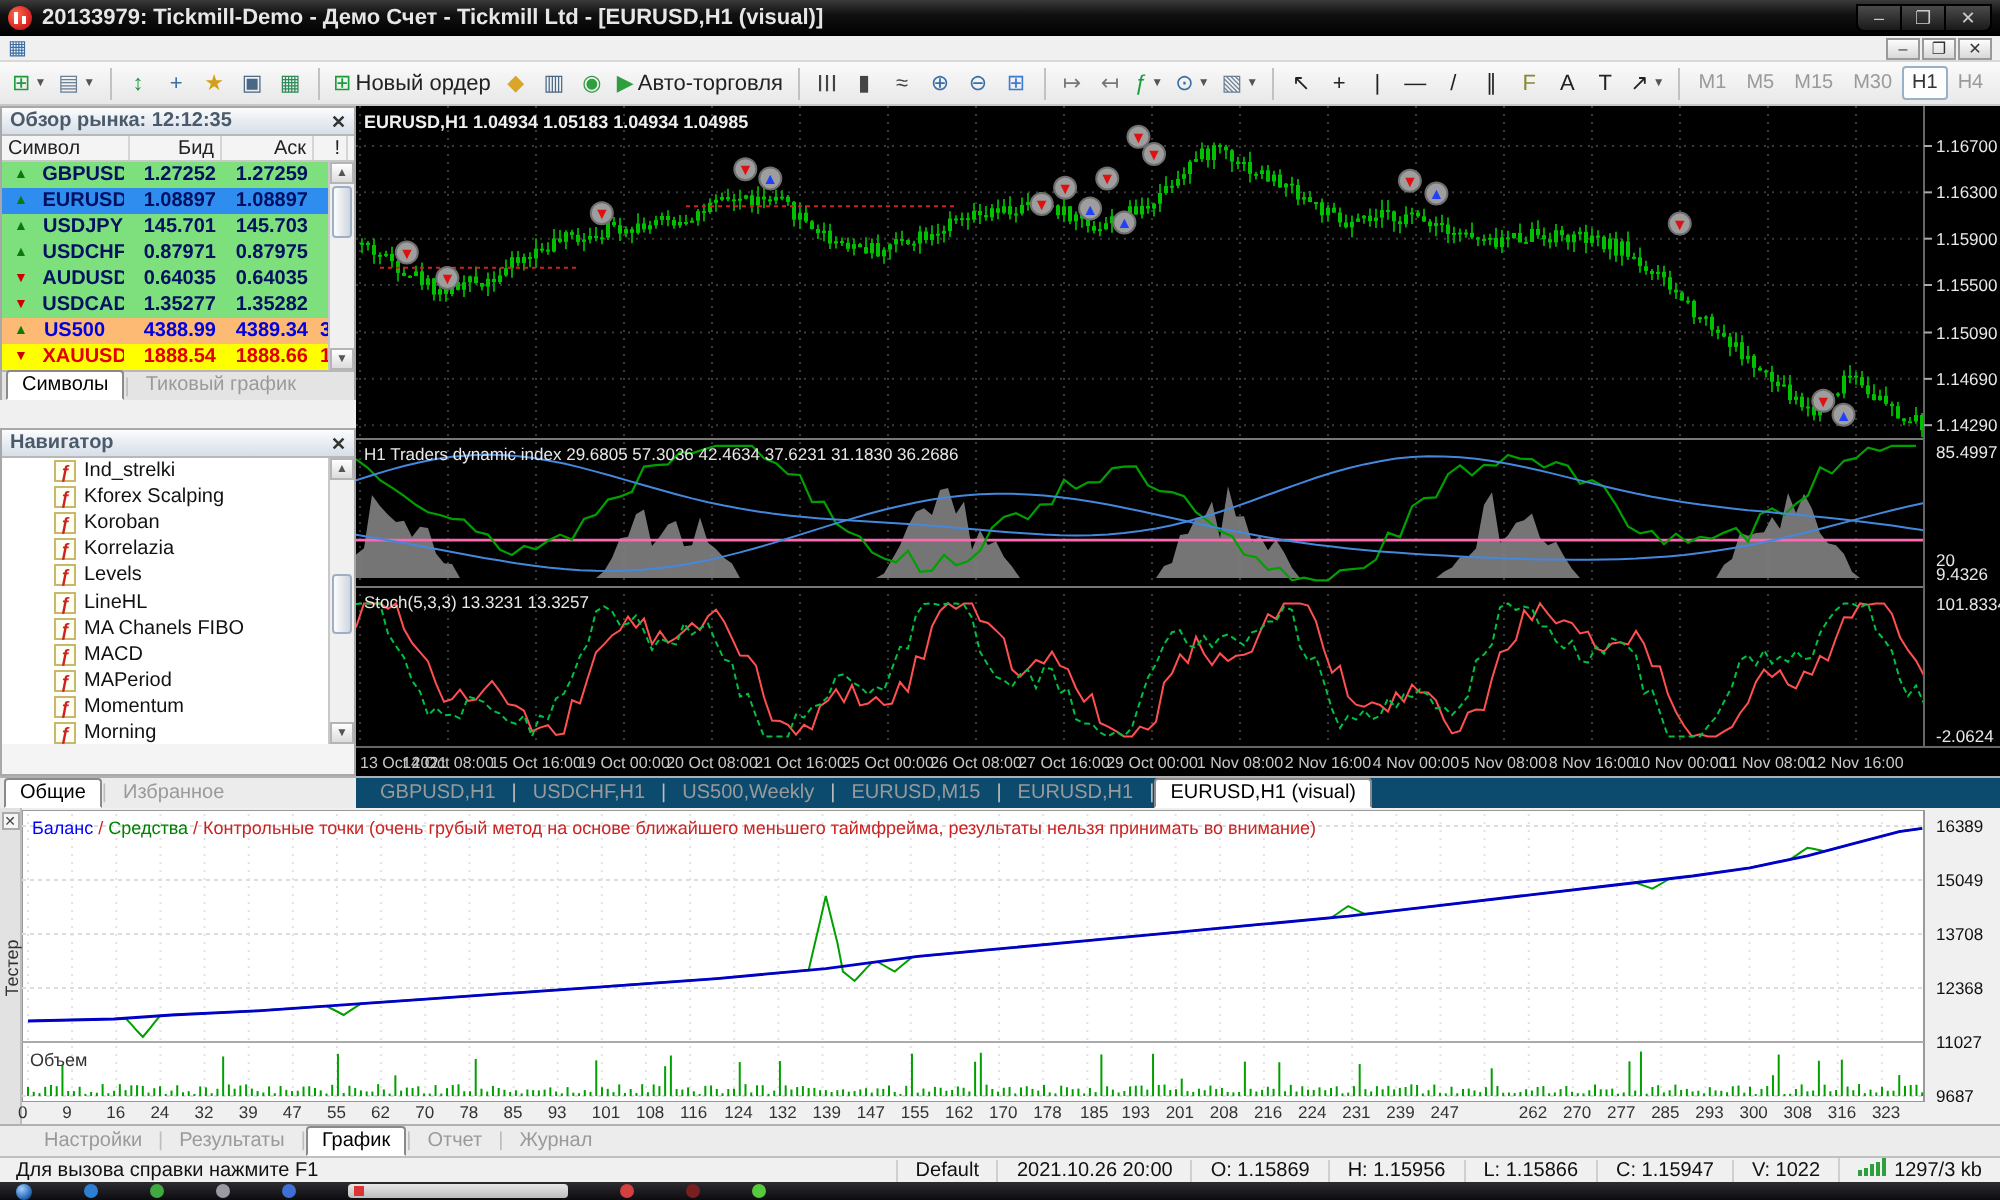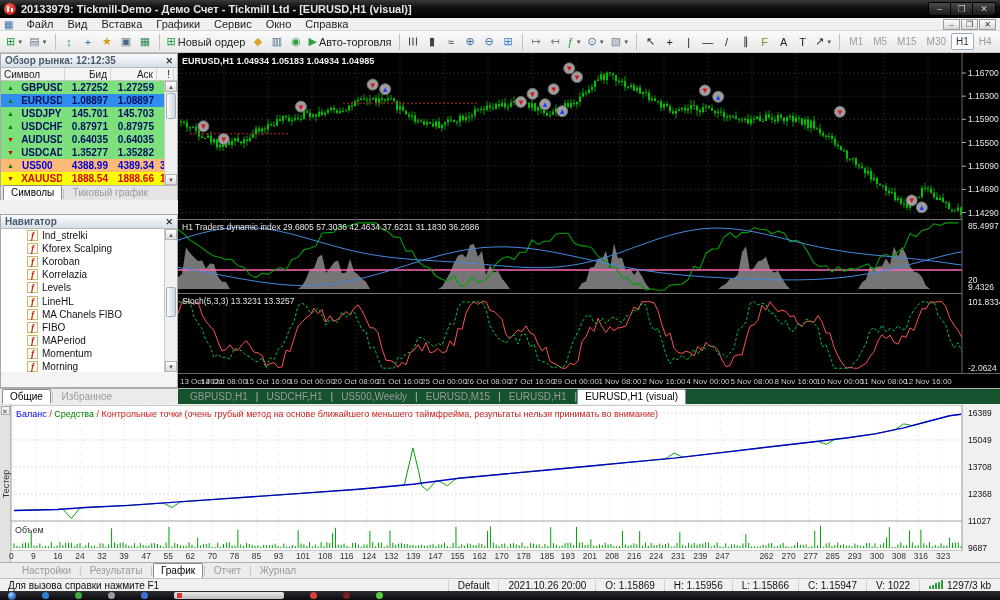--- a/index.html
+++ b/index.html
@@ -50,21 +50,21 @@
 .tabstrip{display:flex;align-items:flex-end;height:15px;background:#e4e4e4;border-top:1px solid #b8b8b8;padding:0 2px;gap:0;font-size:10px}
 .tab{padding:1px 7px;color:#9a9a9a;border:1px solid transparent;white-space:nowrap}
 .tab.active{background:#fff;border-color:#8a8a8a;border-bottom-color:#fff;color:#000;border-radius:2px 2px 0 0;font-weight:400}
 .tab-sep{color:#bdbdbd;padding:1px 0}
 #nav-panel{left:0;top:214px;width:178px;height:174px}
 #nav-list{position:relative;height:143px;background:#fff;overflow:hidden}
 .nav-item{display:flex;align-items:center;height:13.1px;padding-left:26px;gap:4px;font-size:10px;color:#111;white-space:nowrap}
 .f-ico{width:11px;height:11px;background:#fffef2;border:1px solid #c9b86a;color:#c22;font-size:9px;line-height:10px;text-align:center;font-style:italic;font-weight:700;flex:0 0 auto}
 
 #chart-wrap{left:178px;top:53px;width:822px;height:335px;background:#000}
-#chart-tabs-row{left:178px;top:388px;width:822px;height:16px;background:#14532d;border-top:1px solid #b0b0b0;display:flex;align-items:center;padding:0 4px;font-size:10px}
+#chart-tabs-row{left:178px;top:388px;width:822px;height:16px;background:#0c4a6e;border-top:1px solid #b0b0b0;display:flex;align-items:center;padding:0 4px;font-size:10px}
 #nav-tabs-row{left:0;top:388px;width:178px;height:16px;background:#ececec;border-top:1px solid #b0b0b0;display:flex;align-items:center;padding:0 2px;font-size:10px}
 
 #tester{left:0;top:404px;width:1000px;height:158px;background:#f0f0f0}
 #tester-strip{position:absolute;left:0;top:0;width:11px;height:158px;background:#e2e2e2;border-right:1px solid #bdbdbd}
 #tester-strip .x{display:block;width:9px;height:9px;margin:2px auto;font-size:7px;line-height:9px;text-align:center;color:#444;border:1px solid #aaa;background:#f5f5f5}
 #tester-strip .vlabel{position:absolute;left:-14px;top:75px;transform:rotate(-90deg);font-size:9px;color:#333;width:40px;text-align:center}
 #tester-xaxis{position:absolute;left:11px;top:147px;width:951px;height:12px;font-size:8.5px;color:#333}
 #tester-xaxis span{position:absolute;top:0}
 #tester-tabs{left:0;top:562px;width:1000px;height:16px;background:#ececec;border-top:1px solid #b0b0b0;display:flex;align-items:center;padding:0 14px;font-size:10px}
 
@@ -93,21 +93,20 @@
   <span class="t">20133979: Tickmill-Demo - Демо Счет - Tickmill Ltd - [EURUSD,H1 (visual)]</span>
   <div id="win-controls">
     <span>–</span>
     <span>❐</span>
     <span>✕</span>
   </div>
 </div>
 
 <div id="menubar" class="abs">
   <span class="child-ico">▦</span>
-  <div id="menu-items"><span class="menu-item">Файл</span><span class="menu-item">Вид</span><span class="menu-item">Вставка</span><span class="menu-item">Графики</span><span class="menu-item">Сервис</span><span class="menu-item">Окно</span><span class="menu-item">Справка</span></div>
   <div id="child-controls">
     <span>–</span>
     <span>❐</span>
     <span>✕</span>
   </div>
 </div>
 
 <div id="toolbar" class="abs">
     <span class="tb-btn">
       <span style="color: rgb(26, 156, 60);">⊞</span>
@@ -359,21 +358,21 @@
         <div class="nav-item">
           <span class="f-ico">ƒ</span>
           <span>LineHL</span>
         </div>
         <div class="nav-item">
           <span class="f-ico">ƒ</span>
           <span>MA Chanels FIBO</span>
         </div>
         <div class="nav-item">
           <span class="f-ico">ƒ</span>
-          <span>FIBO</span>
+          <span>MACD</span>
         </div>
         <div class="nav-item">
           <span class="f-ico">ƒ</span>
           <span>MAPeriod</span>
         </div>
         <div class="nav-item">
           <span class="f-ico">ƒ</span>
           <span>Momentum</span>
         </div>
         <div class="nav-item">

